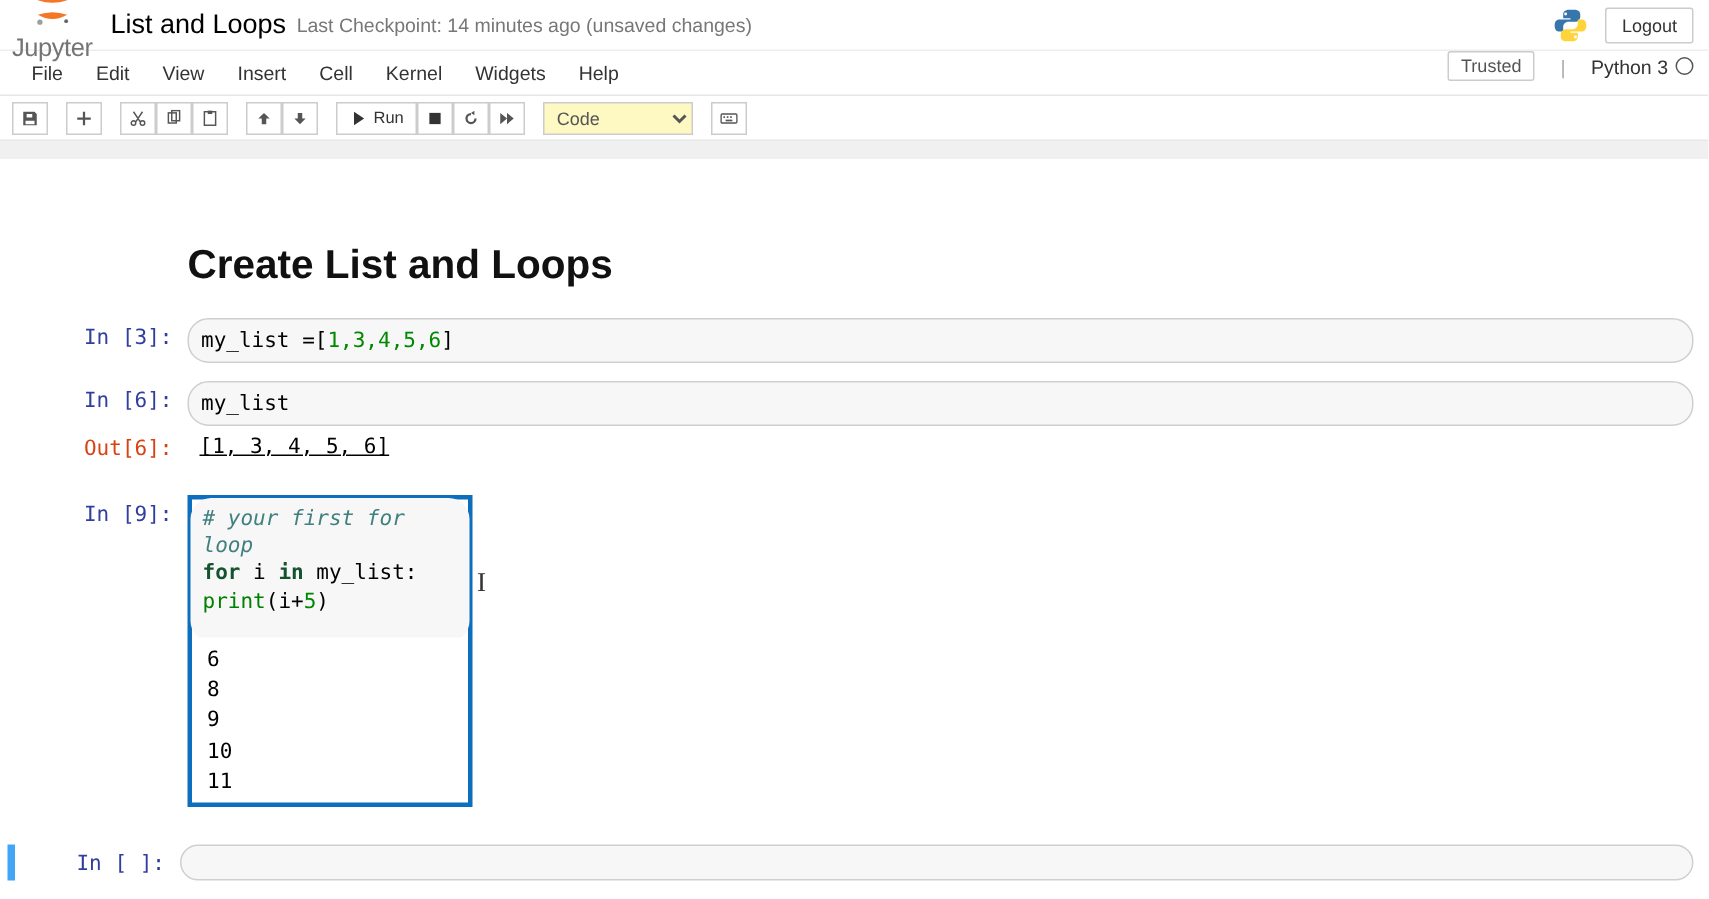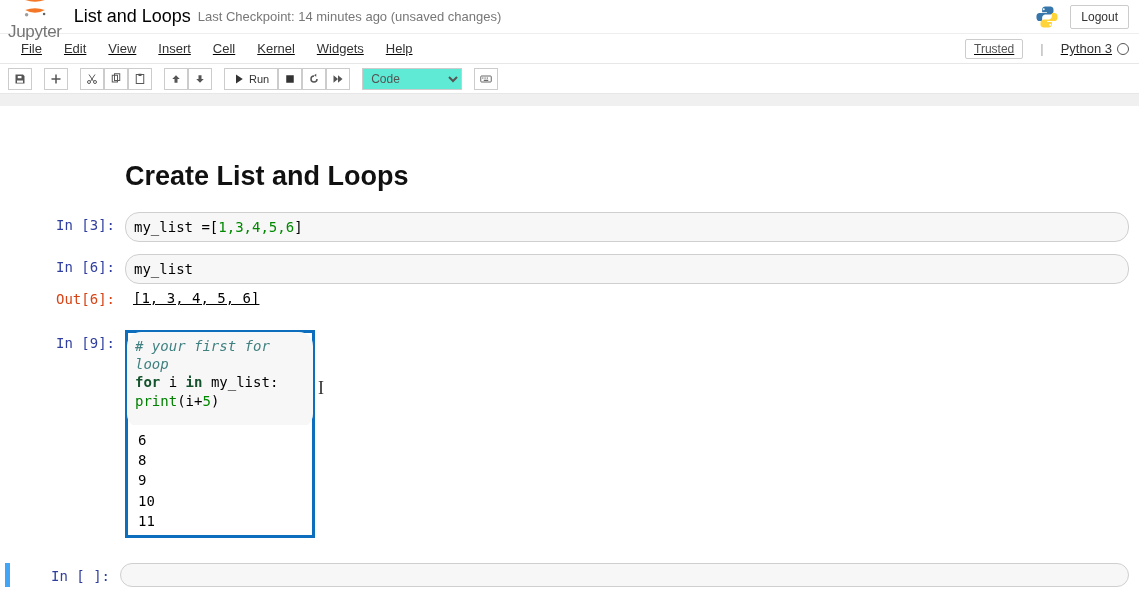--- a/index.html
+++ b/index.html
@@ -10,36 +10,36 @@
 .jupyter-logo { display: flex; align-items: center; gap: 3px; margin-right: 12px; flex-direction: column; }
 .logo-svg { width: 28px; height: 28px; }
 .jupyter-text { font-size: 17px; color: #757575; font-weight: 400; letter-spacing: -0.3px; }
 .notebook-name { font-size: 18px; color: #000; margin-right: 7px; }
 .checkpoint { font-size: 13px; color: #777; }
 .header-right { margin-left: auto; display: flex; align-items: center; gap: 10px; }
 .python-logo { width: 26px; height: 26px; }
 .logout-btn { border: 1px solid #ccc; background: #fff; padding: 4px 10px; font-size: 12px; color: #333; border-radius: 2px; cursor: pointer; }
 
 
-.menubar { display: flex; align-items: center; padding: 0 10px; height: 30px; border-bottom: 1px solid #e7e7e7; text-decoration: underline; }
+.menubar { display: flex; align-items: flex-start; padding: 0 10px; height: 30px; border-bottom: 1px solid #e7e7e7; }
 .menu-item { padding: 0 11px; font-size: 13px; color: #333; cursor: pointer; line-height: 30px; }
 .menubar-right { margin-left: auto; display: flex; align-items: center; gap: 14px; }
 .trusted { border: 1px solid #ccc; padding: 2px 8px; font-size: 12px; color: #555; border-radius: 2px; }
 .kernel-sep { color: #aaa; margin: 0 3px; }
 .kernel-name { font-size: 13px; color: #333; display: flex; align-items: center; gap: 5px; }
 .kernel-circle { width: 12px; height: 12px; border: 1.5px solid #555; border-radius: 50%; }
 
 
 .toolbar { display: flex; align-items: center; padding: 3px 8px; height: 30px; border-bottom: 1px solid #e7e7e7; gap: 2px; }
 .tb-group { display: flex; gap: 0; }
 .tb-btn { border: 1px solid #ccc; background: #fff; height: 22px; min-width: 24px; display: flex; align-items: center; cursor: pointer; font-size: 11px; color: #333; padding: 0 5px; }
 .tb-btn svg { width: 12px; height: 12px; }
 .tb-sep { width: 8px; }
 .run-btn { padding: 0 8px; display: flex; align-items: center; gap: 4px; }
-.cell-type { border: 1px solid #ccc; height: 22px; font-size: 12px; padding: 0 4px; min-width: 100px; color: #555; background: #5eead4; }
+.cell-type { border: 1px solid #ccc; height: 22px; font-size: 12px; padding: 0 4px; min-width: 100px; color: #555; background: #fef9c3; }
 
 
 .gray-strip { height: 12px; background: #f0f0f0; }
 
 
 .notebook { padding: 15px 10px 30px 10px; }
 .text-cell { margin-left: 115px; margin-top: 40px; margin-bottom: 20px; }
 .text-cell h1 { font-size: 27px; font-weight: 700; color: #111; }
 
 .cell { display: flex; margin-bottom: 12px; }

